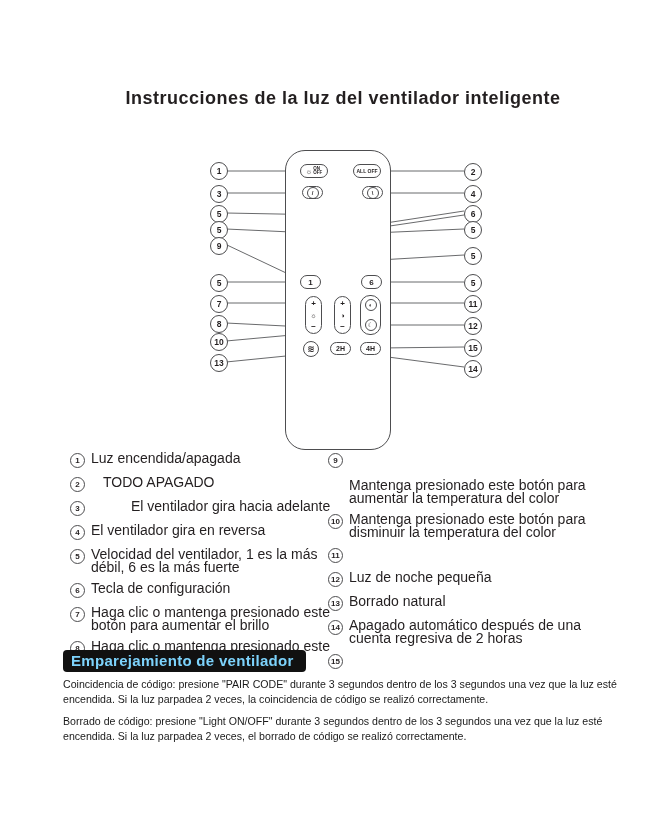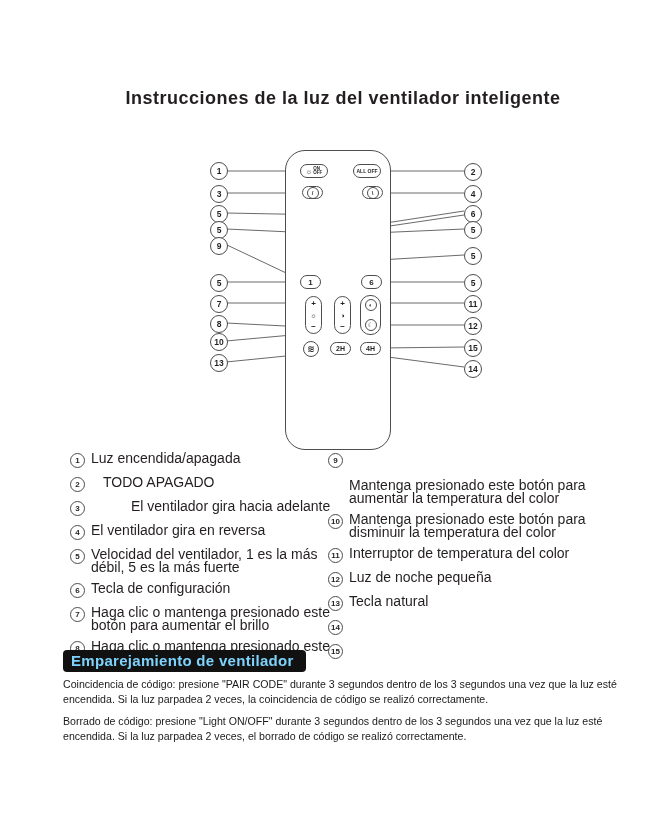--- a/index.html
+++ b/index.html
@@ -169,21 +169,21 @@
     <div class="li">
         <span class="cnum">3</span>
         <span class="ltext" style="max-width:240px;padding-left:40px;">El ventilador gira hacia adelante</span>
       </div>
     <div class="li">
         <span class="cnum">4</span>
         <span class="ltext" style="max-width:240px;">El ventilador gira en reversa</span>
       </div>
     <div class="li">
         <span class="cnum">5</span>
-        <span class="ltext" style="max-width:240px;">Velocidad del ventilador, 1 es la más débil, 5 es la más fuerte</span>
+        <span class="ltext" style="max-width:240px;">Velocidad del ventilador, 1 es la más débil, 6 es la más fuerte</span>
       </div>
     <div class="li">
         <span class="cnum">6</span>
         <span class="ltext" style="max-width:240px;">Tecla de configuración</span>
       </div>
     <div class="li">
         <span class="cnum">7</span>
         <span class="ltext" style="max-width:240px;">Haga clic o mantenga presionado este botón para aumentar el brillo</span>
       </div>
     <div class="li">
@@ -196,32 +196,32 @@
     <div class="li">
         <span class="cnum">9</span>
         <span class="ltext" style="max-width:258px;margin-top:27px;">Mantenga presionado este botón para aumentar la temperatura del color</span>
       </div>
     <div class="li">
         <span class="cnum">10</span>
         <span class="ltext" style="max-width:258px;">Mantenga presionado este botón para disminuir la temperatura del color</span>
       </div>
     <div class="li">
         <span class="cnum">11</span>
-        <span class="ltext" style="max-width:258px;">Interruptor de temperatura del color</span>
       </div>
     <div class="li">
         <span class="cnum">12</span>
         <span class="ltext" style="max-width:258px;">Luz de noche pequeña</span>
       </div>
     <div class="li">
         <span class="cnum">13</span>
-        <span class="ltext" style="max-width:258px;">Tecla natural</span>
+        <span class="ltext" style="max-width:258px;">Borrado natural</span>
       </div>
     <div class="li">
         <span class="cnum">14</span>
+        <span class="ltext" style="max-width:258px;">Apagado automático después de una cuenta regresiva de 2 horas</span>
       </div>
     <div class="li">
         <span class="cnum">15</span>
       </div>
   </div>
 
   <div class="pair-head">Emparejamiento de ventilador</div>
   <div class="pair-p p1">Coincidencia de código: presione "PAIR CODE" durante 3 segundos dentro de los 3 segundos una vez que la luz esté encendida. Si la luz parpadea 2 veces, la coincidencia de código se realizó correctamente.</div>
   <div class="pair-p p2">Borrado de código: presione "Light ON/OFF" durante 3 segundos dentro de los 3 segundos una vez que la luz esté encendida. Si la luz parpadea 2 veces, el borrado de código se realizó correctamente.</div>
 

